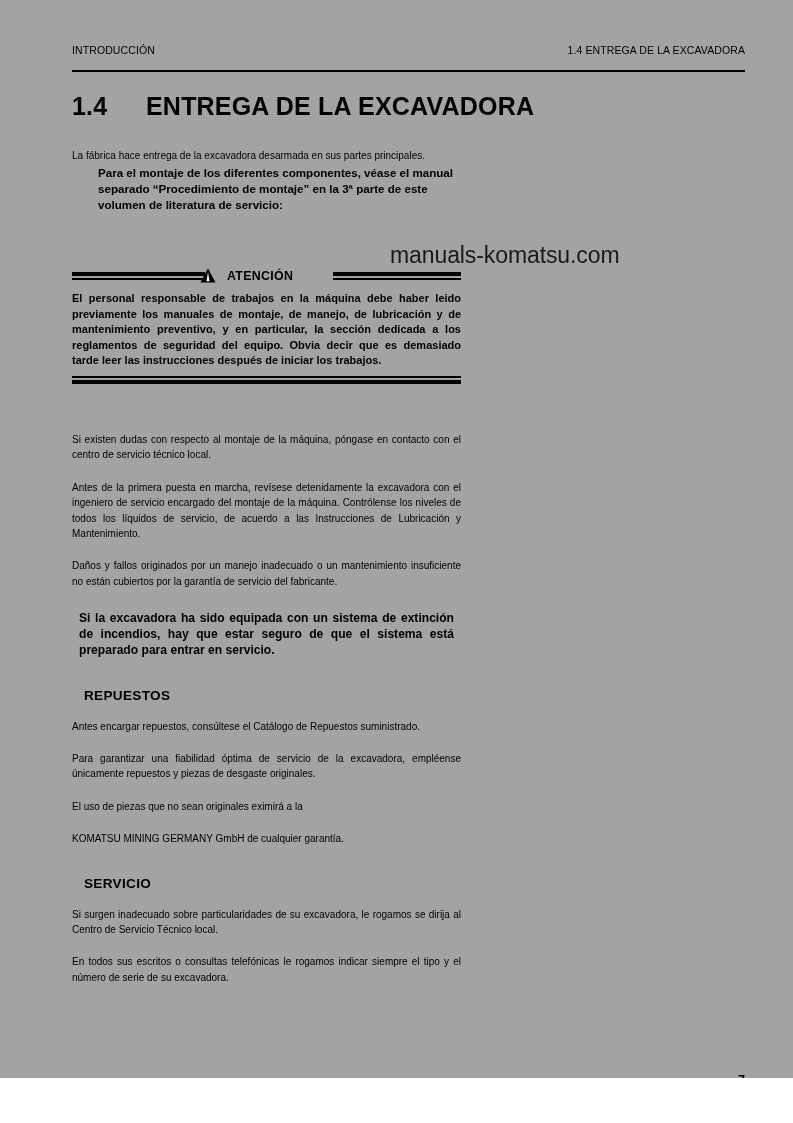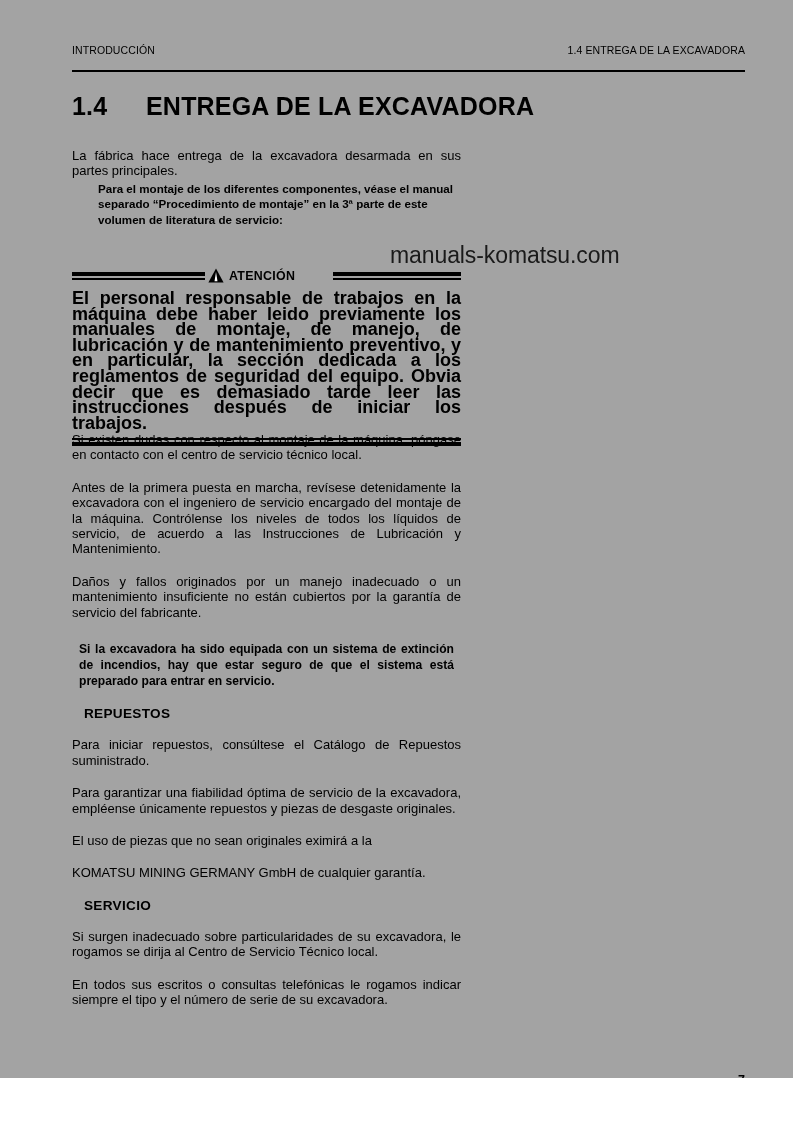--- a/index.html
+++ b/index.html
@@ -63,21 +63,21 @@
   
   .column {
     position: absolute;
     left: 72px;
     top: 148px;
     width: 389px;
   }
 
   p.body {
     margin: 0 0 17px 0;
-    font-size: 13px;
+    font-size: 10px;
     line-height: 15.4px;
     text-align: justify;
   }
   p.body.tight { margin-bottom: 0; }
 
   p.indent-bold {
     margin: 2px 0 0 26px;
     width: 363px;
     font-size: 11.6px;
     font-weight: bold;
@@ -118,38 +118,38 @@
   .att-rule-seg .thin {
     height: 1.6px;
     background: #000;
     margin-top: 2.4px;
   }
   .att-left  { left: 0;    width: 133px; }
   .att-right { right: 0;   width: 128px; }
 
   .att-label {
     position: absolute;
-    left: 136px;
+    left: 128px;
     top: -2px;
     display: flex;
     align-items: center;
-    gap: 5px;
+    gap: 11px;
     font-size: 12.4px;
     font-weight: bold;
     letter-spacing: 0.3px;
   }
   .warn-tri {
     display: block;
     width: 16px;
     height: 15px;
   }
 
   .att-text {
     margin: 5px 0 0 0;
-    font-size: 18px;
+    font-size: 11px;
     font-weight: bold;
     line-height: 15.6px;
     text-align: justify;
   }
 
   .att-bottom {
     margin-top: 7px;
   }
   .att-bottom .thin {
     height: 1.6px;
@@ -178,21 +178,21 @@
   }
   p.notice-text {
     margin: 7px;
     font-size: 12.1px;
     font-weight: bold;
     line-height: 15.8px;
     text-align: justify;
   }
 
   h2.section {
-    margin: 17px 0 16px 0;
+    margin: 29px 0 16px 0;
     font-size: 13.6px;
     font-weight: bold;
     letter-spacing: 0.3px;
     padding-left: 12px;
   }
 
   
   .page-number {
     position: absolute;
     right: 48px;
@@ -251,21 +251,21 @@
   <div class="lower">
     <p class="body">Si existen dudas con respecto al montaje de la máquina, póngase en contacto con el centro de servicio técnico local.</p>
     <p class="body">Antes de la primera puesta en marcha, revísese detenidamente la excavadora con el ingeniero de servicio encargado del montaje de la máquina. Contrólense los niveles de todos los líquidos de servicio, de acuerdo a las Instrucciones de Lubricación y Mantenimiento.</p>
     <p class="body tight">Daños y fallos originados por un manejo inadecuado o un mantenimiento insuficiente no están cubiertos por la garantía de servicio del fabricante.</p>
 
     <div class="notice-block">
       <p class="notice-text">Si la excavadora ha sido equipada con un sistema de extinción de incendios, hay que estar seguro de que el sistema está preparado para entrar en servicio.</p>
     </div>
 
     <h2 class="section">REPUESTOS</h2>
-    <p class="body">Para iniciar repuestos, consúltese el Catálogo de Repuestos suministrado.</p>
+    <p class="body">Antes encargar repuestos, consúltese el Catálogo de Repuestos suministrado.</p>
     <p class="body">Para garantizar una fiabilidad óptima de servicio de la excavadora, empléense únicamente repuestos y piezas de desgaste originales.</p>
     <p class="body">El uso de piezas que no sean originales eximirá a la</p>
     <p class="body">KOMATSU MINING GERMANY GmbH de cualquier garantía.</p>
 
     <h2 class="section">SERVICIO</h2>
     <p class="body">Si surgen inadecuado sobre particularidades de su excavadora, le rogamos se dirija al Centro de Servicio Técnico local.</p>
     <p class="body">En todos sus escritos o consultas telefónicas le rogamos indicar siempre el tipo y el número de serie de su excavadora.</p>
   </div>
 
   <div class="page-number">7</div>

